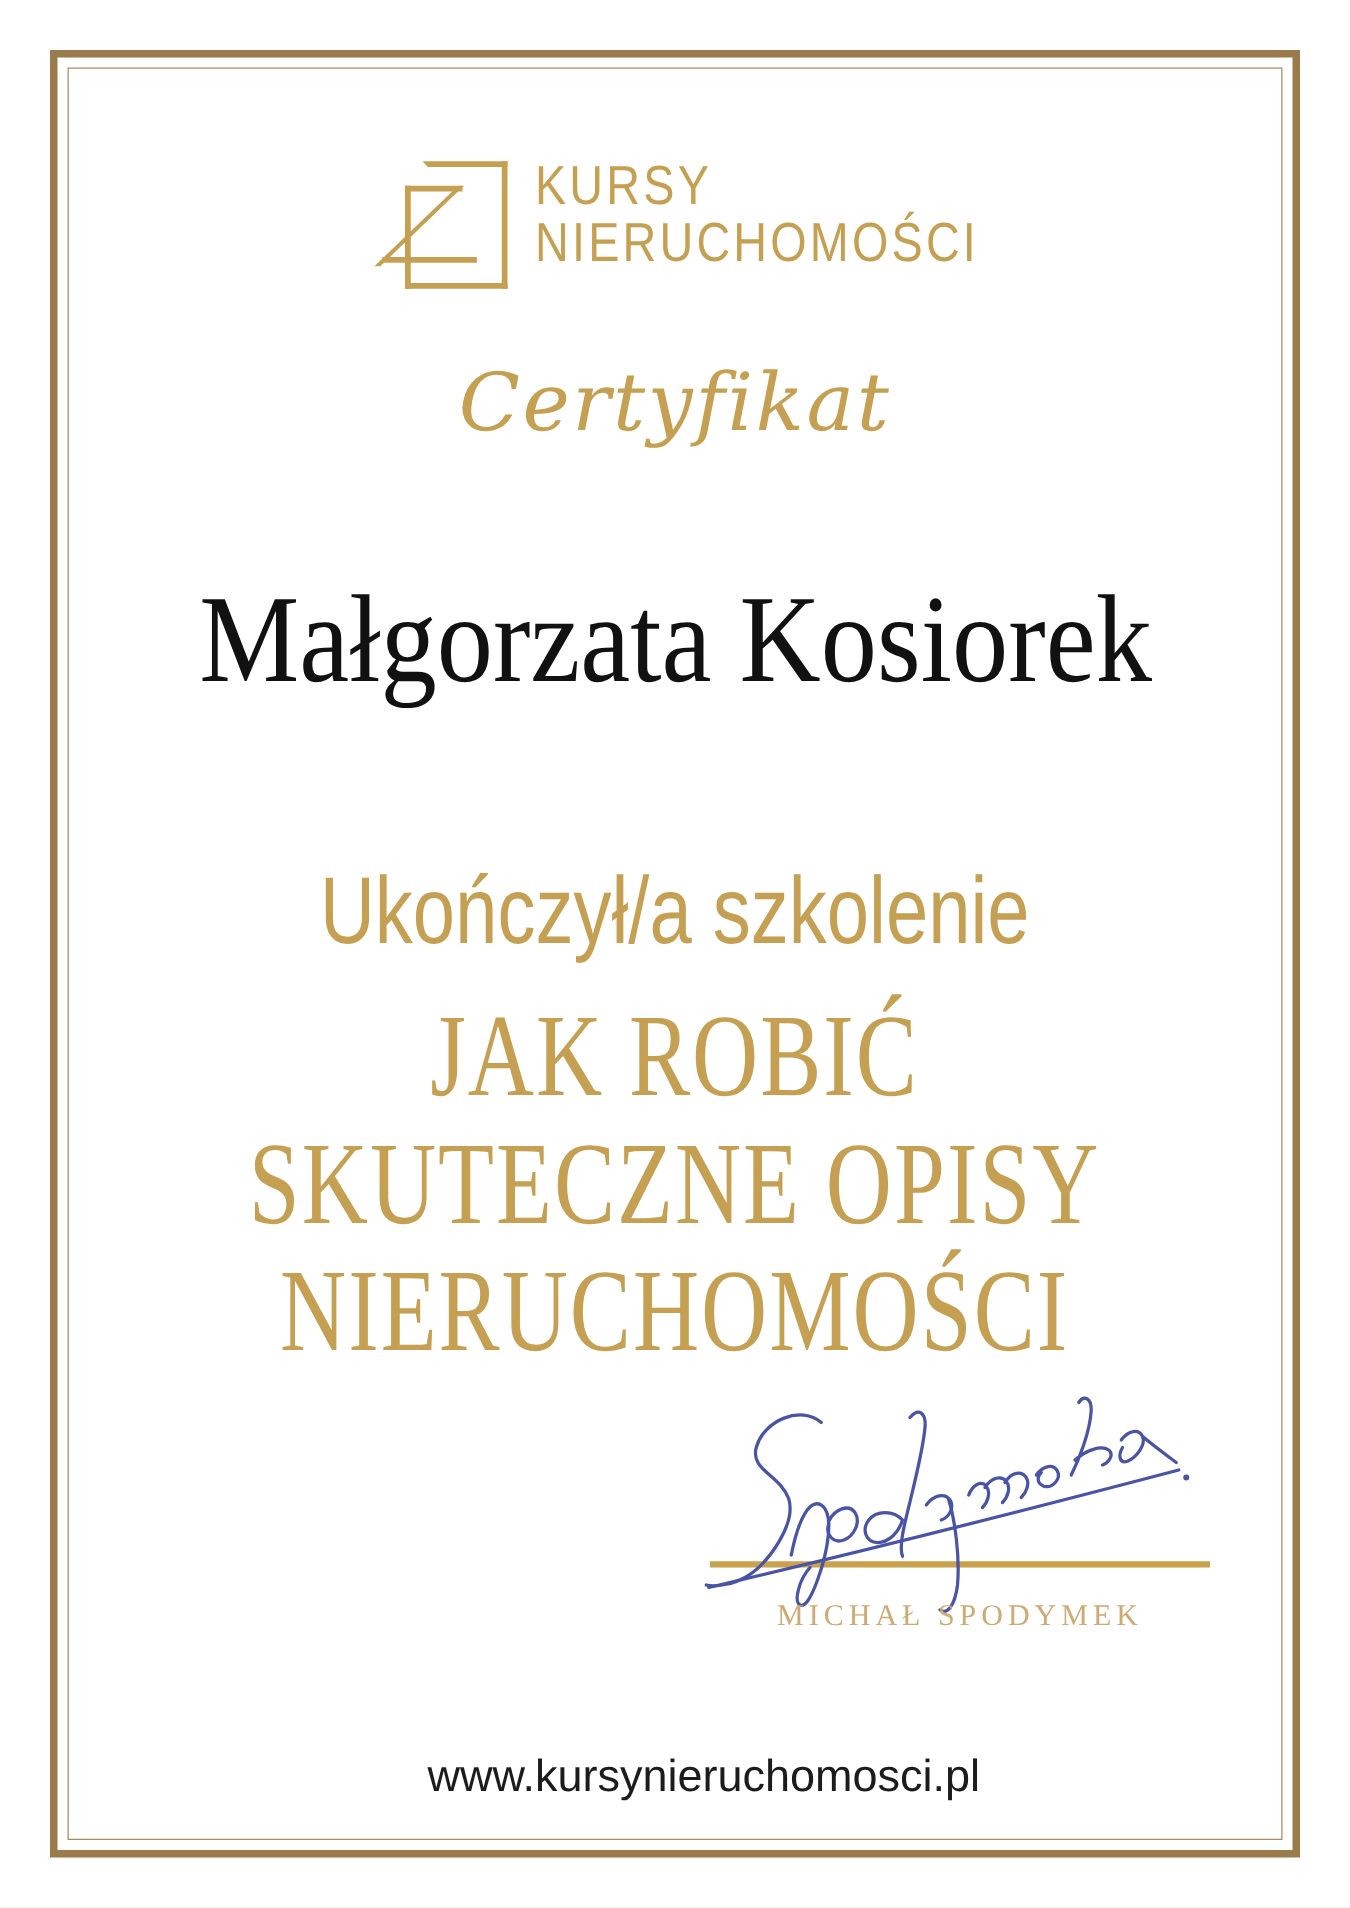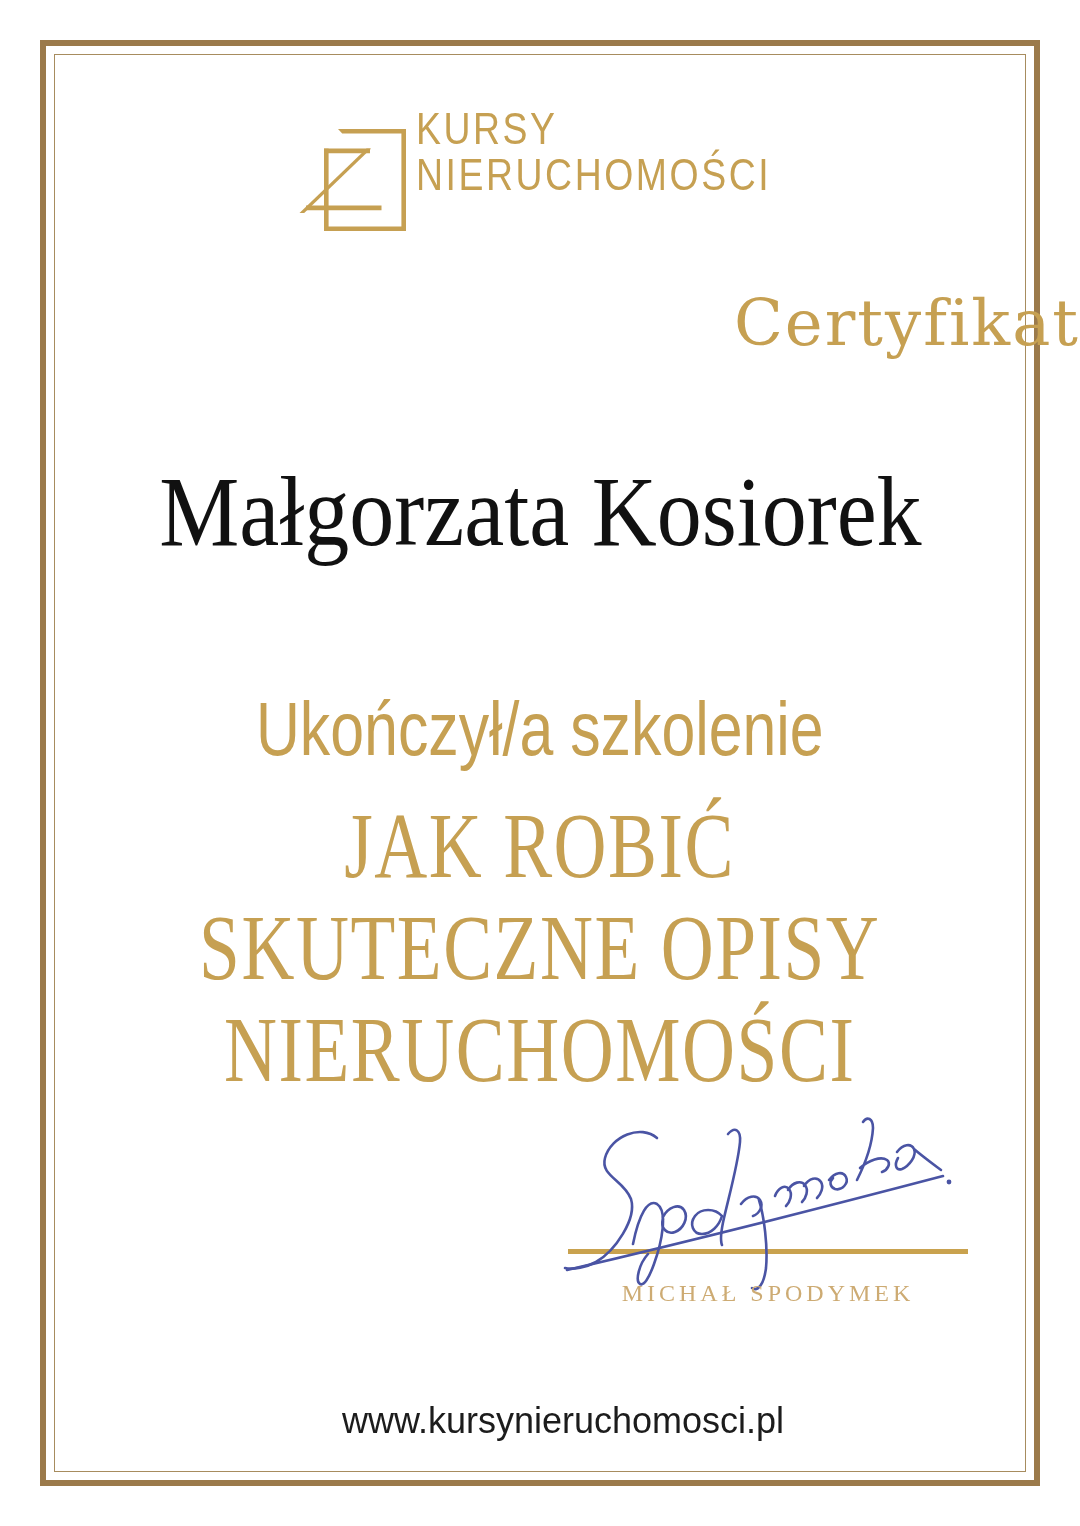--- a/index.html
+++ b/index.html
@@ -16,33 +16,34 @@
     border:6px solid #9b7a4b;
     pointer-events:none;
   }
   .border-inner{
     position:absolute;inset:54px;
     border:1.5px solid #a78c5e;
     pointer-events:none;
   }
   .logo{
     position:absolute;left:288px;top:106px;
-    display:flex;flex-direction:row;align-items:flex-start;gap:4px;
+    display:flex;flex-direction:row;align-items:center;gap:16px;
   }
   .logo-mark{display:block;}
   .logo-text{
     color:#c6a052;
     font-size:44px;line-height:46px;letter-spacing:3px;
     transform:scaleX(0.85);transform-origin:left center;
     white-space:nowrap;
   }
   .script-title{
     position:absolute;left:0;right:0;top:282px;
-    text-align:right;
+    text-align:center;
     font-family:"DejaVu Serif", serif;
+    font-style:italic;
     font-size:64px;line-height:1.3;
     color:#c6a052;
     letter-spacing:2px;
   }
   .recipient{
     position:absolute;left:0;right:0;top:452px;
     text-align:center;
     font-family:"Liberation Serif", serif;
     font-size:100px;line-height:1.2;
     color:#111111;

